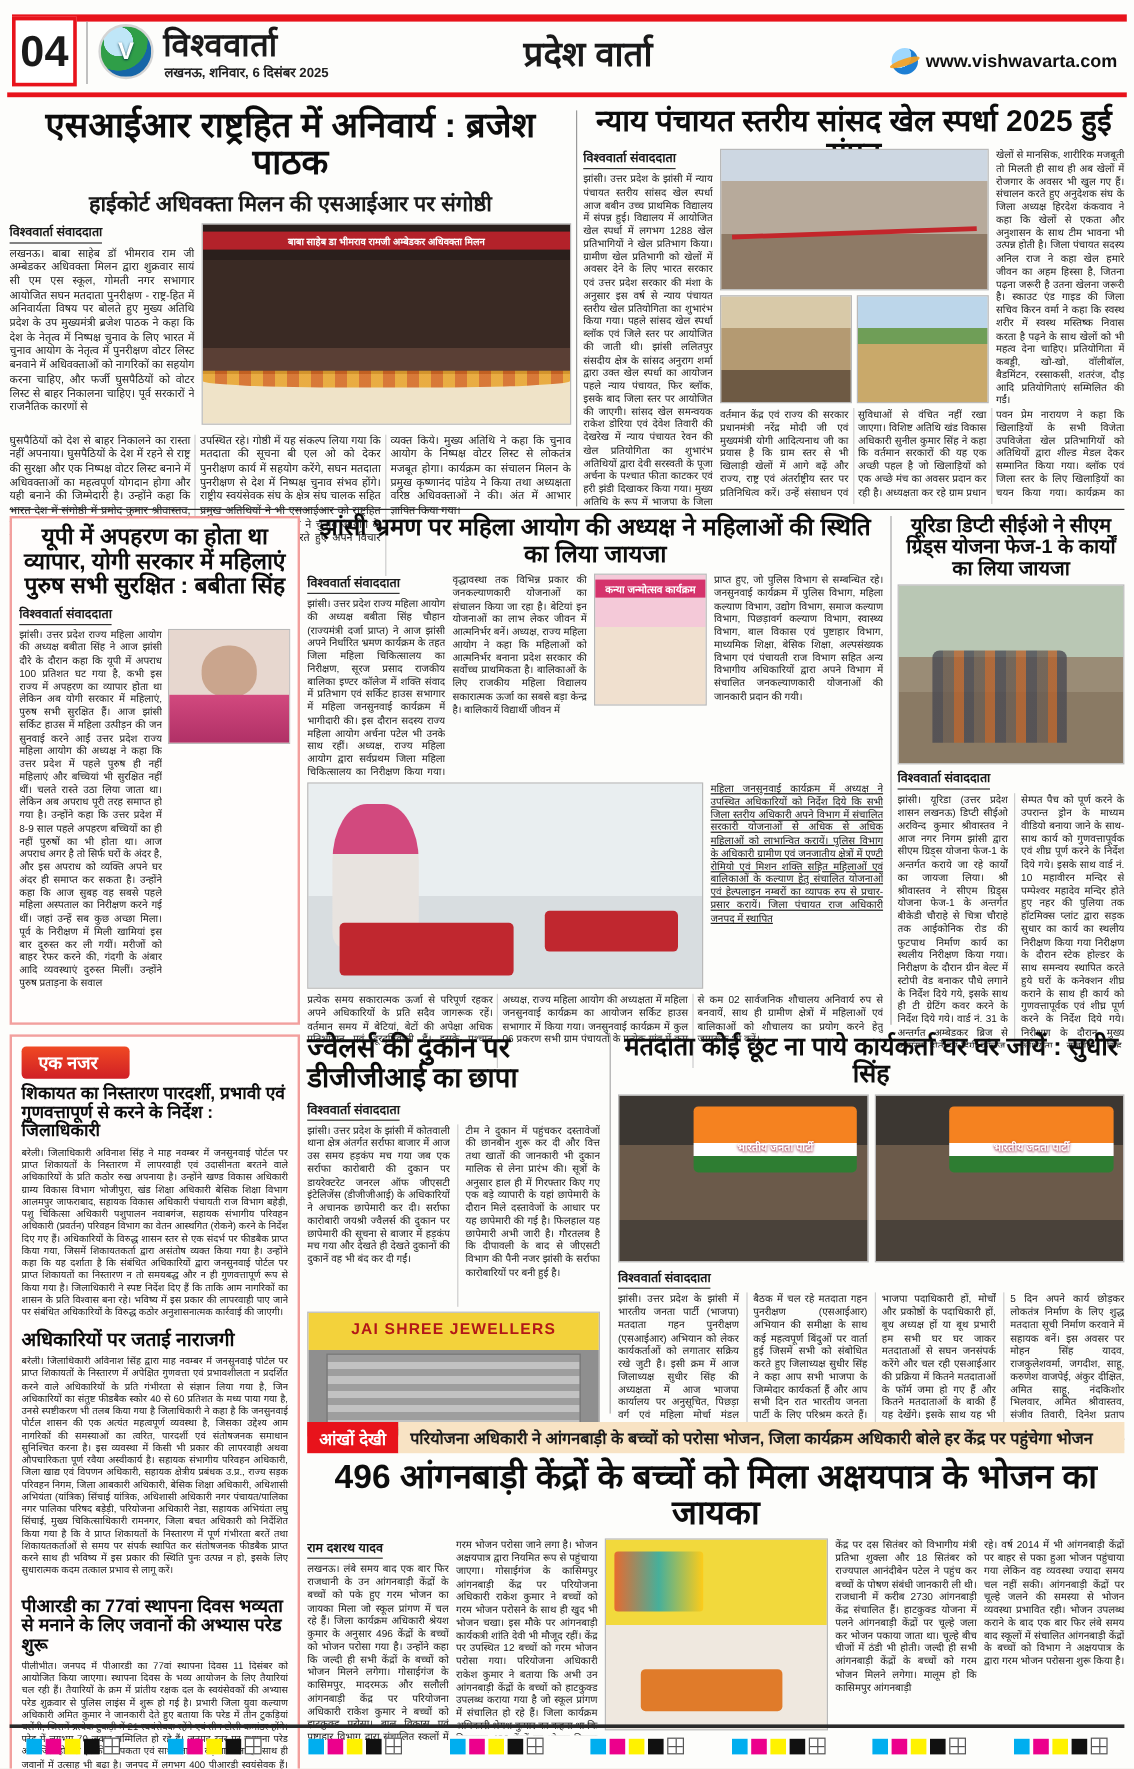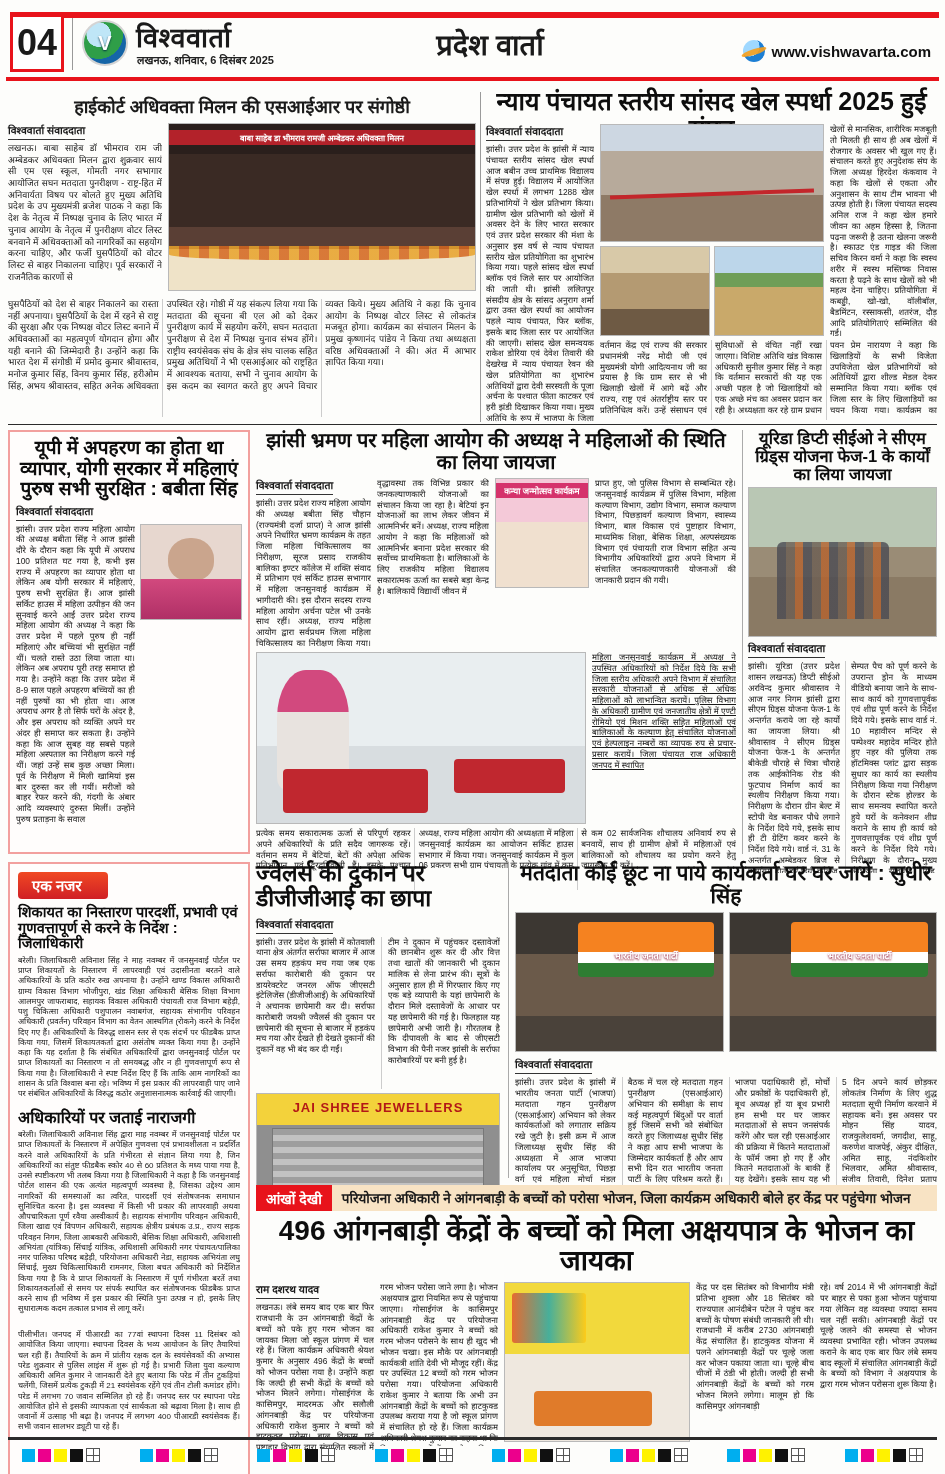--- a/index.html
+++ b/index.html
@@ -91,20 +91,21 @@
     <div class="date-line">लखनऊ,   शनिवार, 6 दिसंबर 2025</div>
     <div class="section-title">प्रदेश वार्ता</div>
     <a class="website" href="#">
       <span class="e-icon"></span>
       <span>www.vishwavarta.com</span>
     </a>
     <div class="hdr-bottomline"></div>
   </div>
 
   <div style="position:absolute; left:8px; top:90px; width:468px; height:332px;">
+    <div class="headline" style="font-size:29px; text-align:center;">एसआईआर राष्ट्रहित में अनिवार्य : ब्रजेश पाठक</div>
     <div class="subhead" style="font-size:18px; margin-top:4px;">हाईकोर्ट अधिवक्ता मिलन की एसआईआर पर संगोष्ठी</div>
     <div style="display:flex; gap:6px; margin-top:5px;">
       <div style="width:154px;">
         <span class="byline">विश्ववार्ता संवाददाता</span>
         <div class="btxt" style="height:150px;">लखनऊ। बाबा साहेब डॉ भीमराव राम जी अम्बेडकर अधिवक्ता मिलन द्वारा शुक्रवार सायं सी एम एस स्कूल, गोमती नगर सभागार आयोजित सघन मतदाता पुनरीक्षण - राष्ट्र-हित में अनिवार्यता विषय पर बोलते हुए मुख्य अतिथि प्रदेश के उप मुख्यमंत्री ब्रजेश पाठक ने कहा कि देश के नेतृत्व में निष्पक्ष चुनाव के लिए भारत में चुनाव आयोग के नेतृत्व में पुनरीक्षण वोटर लिस्ट बनवाने में अधिवक्ताओं को नागरिकों का सहयोग करना चाहिए, और फर्जी घुसपैठियों को वोटर लिस्ट से बाहर निकालना चाहिए। पूर्व सरकारों ने राजनैतिक कारणों से</div>
       </div>
       <div class="photo ph-sir" style="flex:1; height:168px;">
         <div class="pbanner">बाबा साहेब डा भीमराव रामजी अम्बेडकर अधिवक्ता मिलन</div>
         <div class="garland"></div>
       </div>
@@ -176,20 +177,21 @@
       <div class="btxt-sm" style="width:50%; height:212px; border-left:1px solid #ccc; padding-left:5px;">सेम्पत पैच को पूर्ण करने के उपरान्त ड्रोन के माध्यम वीडियो बनाया जाने के साथ-साथ कार्य को गुणवत्तापूर्वक एवं शीघ्र पूर्ण करने के निर्देश दिये गये। इसके साथ वार्ड नं. 10 महावीरन मन्दिर से पम्पेश्वर महादेव मन्दिर होते हुए नहर की पुलिया तक हॉटमिक्स प्लांट द्वारा सड़क सुधार का कार्य का स्थलीय निरीक्षण किया गया निरीक्षण के दौरान स्टेक होल्डर के साथ समन्वय स्थापित करते हुये घरों के कनेक्शन शीघ्र कराने के साथ ही कार्य को गुणवत्तापूर्वक एवं शीघ्र पूर्ण करने के निर्देश दिये गये। निरीक्षण के दौरान मुख्य अभियंता राजवीर सिंह, अधिशासी अभियंता नौना सिंह, सहायक अभियंता राजकुमार भड़सेन एवं अवर अभियंता पंकज यादव एवं फर्म मे. एसकेटी कन्सट्रक्शन के प्रतिनिधि, ऐगन कंसलटेंट टीम के रविकुमार एन सूर्यसे (आर्किटेक्ट) और अनुपम यादव उपस्थित रहे।</div>
     </div>
   </div>
 
   <div class="pinkbox" style="position:absolute; left:8px; top:862px; width:242px; height:664px; padding:8px;">
     <div class="eknajar-label">एक नजर</div>
     <div class="headline" style="font-size:14.5px; margin-top:6px;">शिकायत का निस्तारण पारदर्शी, प्रभावी एवं गुणवत्तापूर्ण से करने के निर्देश : जिलाधिकारी</div>
     <div class="btxt-sm" style="height:148px; margin-top:4px; font-size:8px;">बरेली। जिलाधिकारी अविनाश सिंह ने माह नवम्बर में जनसुनवाई पोर्टल पर प्राप्त शिकायतों के निस्तारण में लापरवाही एवं उदासीनता बरतने वाले अधिकारियों के प्रति कठोर रुख अपनाया है। उन्होंने खण्ड विकास अधिकारी ग्राम्य विकास विभाग भोजीपुरा, खंड शिक्षा अधिकारी बेसिक शिक्षा विभाग आलमपुर जाफराबाद, सहायक विकास अधिकारी पंचायती राज विभाग बहेड़ी, पशु चिकित्सा अधिकारी पशुपालन नवाबगंज, सहायक संभागीय परिवहन अधिकारी (प्रवर्तन) परिवहन विभाग का वेतन आस्थगित (रोकने) करने के निर्देश दिए गए हैं। अधिकारियों के विरुद्ध शासन स्तर से एक संदर्भ पर फीडबैक प्राप्त किया गया, जिसमें शिकायतकर्ता द्वारा असंतोष व्यक्त किया गया है। उन्होंने कहा कि यह दर्शाता है कि संबंधित अधिकारियों द्वारा जनसुनवाई पोर्टल पर प्राप्त शिकायतों का निस्तारण न तो समयबद्ध और न ही गुणवत्तापूर्ण रूप से किया गया है। जिलाधिकारी ने स्पष्ट निर्देश दिए हैं कि ताकि आम नागरिकों का शासन के प्रति विश्वास बना रहे। भविष्य में इस प्रकार की लापरवाही पाए जाने पर संबंधित अधिकारियों के विरुद्ध कठोर अनुशासनात्मक कार्रवाई की जाएगी।</div>
     <div class="headline" style="font-size:16px; margin-top:5px;">अधिकारियों पर जताई नाराजगी</div>
     <div class="btxt-sm" style="height:196px; margin-top:4px; font-size:8px;">बरेली। जिलाधिकारी अविनाश सिंह द्वारा माह नवम्बर में जनसुनवाई पोर्टल पर प्राप्त शिकायतों के निस्तारण में अपेक्षित गुणवत्ता एवं प्रभावशीलता न प्रदर्शित करने वाले अधिकारियों के प्रति गंभीरता से संज्ञान लिया गया है, जिन अधिकारियों का संतुष्ट फीडबैक स्कोर 40 से 60 प्रतिशत के मध्य पाया गया है, उनसे स्पष्टीकरण भी तलब किया गया है जिलाधिकारी ने कहा है कि जनसुनवाई पोर्टल शासन की एक अत्यंत महत्वपूर्ण व्यवस्था है, जिसका उद्देश्य आम नागरिकों की समस्याओं का त्वरित, पारदर्शी एवं संतोषजनक समाधान सुनिश्चित करना है। इस व्यवस्था में किसी भी प्रकार की लापरवाही अथवा औपचारिकता पूर्ण रवैया अस्वीकार्य है। सहायक संभागीय परिवहन अधिकारी, जिला खाद्य एवं विपणन अधिकारी, सहायक क्षेत्रीय प्रबंधक उ.प्र., राज्य सड़क परिवहन निगम, जिला आबकारी अधिकारी, बेसिक शिक्षा अधिकारी, अधिशासी अभियंता (यांत्रिक) सिंचाई यांत्रिक, अधिशासी अधिकारी नगर पंचायत/पालिका नगर पालिका परिषद बड़ेड़ी, परियोजना अधिकारी नेडा, सहायक अभियंता लघु सिंचाई, मुख्य चिकित्साधिकारी रामनगर, जिला बचत अधिकारी को निर्देशित किया गया है कि वे प्राप्त शिकायतों के निस्तारण में पूर्ण गंभीरता बरतें तथा शिकायतकर्ताओं से समय पर संपर्क स्थापित कर संतोषजनक फीडबैक प्राप्त करने साथ ही भविष्य में इस प्रकार की स्थिति पुनः उत्पन्न न हो, इसके लिए सुधारात्मक कदम तत्काल प्रभाव से लागू करें।</div>
+    <div class="headline" style="font-size:15px; margin-top:5px;">पीआरडी का 77वां स्थापना दिवस भव्यता से मनाने के लिए जवानों की अभ्यास परेड शुरू</div>
     <div class="btxt-sm" style="height:112px; margin-top:4px; font-size:8px;">पीलीभीत। जनपद में पीआरडी का 77वां स्थापना दिवस 11 दिसंबर को आयोजित किया जाएगा। स्थापना दिवस के भव्य आयोजन के लिए तैयारियां चल रही हैं। तैयारियों के क्रम में प्रांतीय रक्षक दल के स्वयंसेवकों की अभ्यास परेड शुक्रवार से पुलिस लाइंस में शुरू हो गई है। प्रभारी जिला युवा कल्याण अधिकारी अमित कुमार ने जानकारी देते हुए बताया कि परेड में तीन टुकड़ियां चलेंगी, जिसमें प्रत्येक टुकड़ी में 21 स्वयंसेवक रहेंगे एवं तीन टोली कमांडर होंगे। परेड में लगभग 70 जवान सम्मिलित हो रहे हैं। जनपद स्तर पर स्थापना परेड आयोजित होने से इसकी व्यापकता एवं सार्थकता को बढ़ावा मिला है। साथ ही जवानों में उत्साह भी बढ़ा है। जनपद में लगभग 400 पीआरडी स्वयंसेवक हैं। सभी जवान सालभर ड्यूटी पा रहे हैं।</div>
   </div>
 
   <div style="position:absolute; left:256px; top:862px; width:244px; height:316px;">
     <div class="headline" style="font-size:23px; text-align:left; font-family:'Liberation Serif', serif;">ज्वेलर्स की दुकान पर डीजीजीआई का छापा</div>
     <span class="byline" style="margin-top:5px;">विश्ववार्ता संवाददाता</span>
     <div style="display:flex; gap:6px;">
       <div class="btxt-sm" style="width:50%; height:152px;">झांसी। उत्तर प्रदेश के झांसी में कोतवाली थाना क्षेत्र अंतर्गत सर्राफा बाजार में आज उस समय हड़कंप मच गया जब एक सर्राफा कारोबारी की दुकान पर डायरेक्टरेट जनरल ऑफ जीएसटी इंटेलिजेंस (डीजीजीआई) के अधिकारियों ने अचानक छापेमारी कर दी। सर्राफा कारोबारी जयश्री ज्वैलर्स की दुकान पर छापेमारी की सूचना से बाजार में हड़कंप मच गया और देखते ही देखते दुकानों की दुकानें वह भी बंद कर दी गईं।</div>
       <div class="btxt-sm" style="width:50%; height:152px; border-left:1px solid #ccc; padding-left:6px;">टीम ने दुकान में पहुंचकर दस्तावेजों की छानबीन शुरू कर दी और वित्त तथा खातों की जानकारी भी दुकान मालिक से लेना प्रारंभ की। सूत्रों के अनुसार हाल ही में गिरफ्तार किए गए एक बड़े व्यापारी के यहां छापेमारी के दौरान मिले दस्तावेजों के आधार पर यह छापेमारी की गई है। फिलहाल यह छापेमारी अभी जारी है। गौरतलब है कि दीपावली के बाद से जीएसटी विभाग की पैनी नजर झांसी के सर्राफा कारोबारियों पर बनी हुई है।</div>
     </div>

